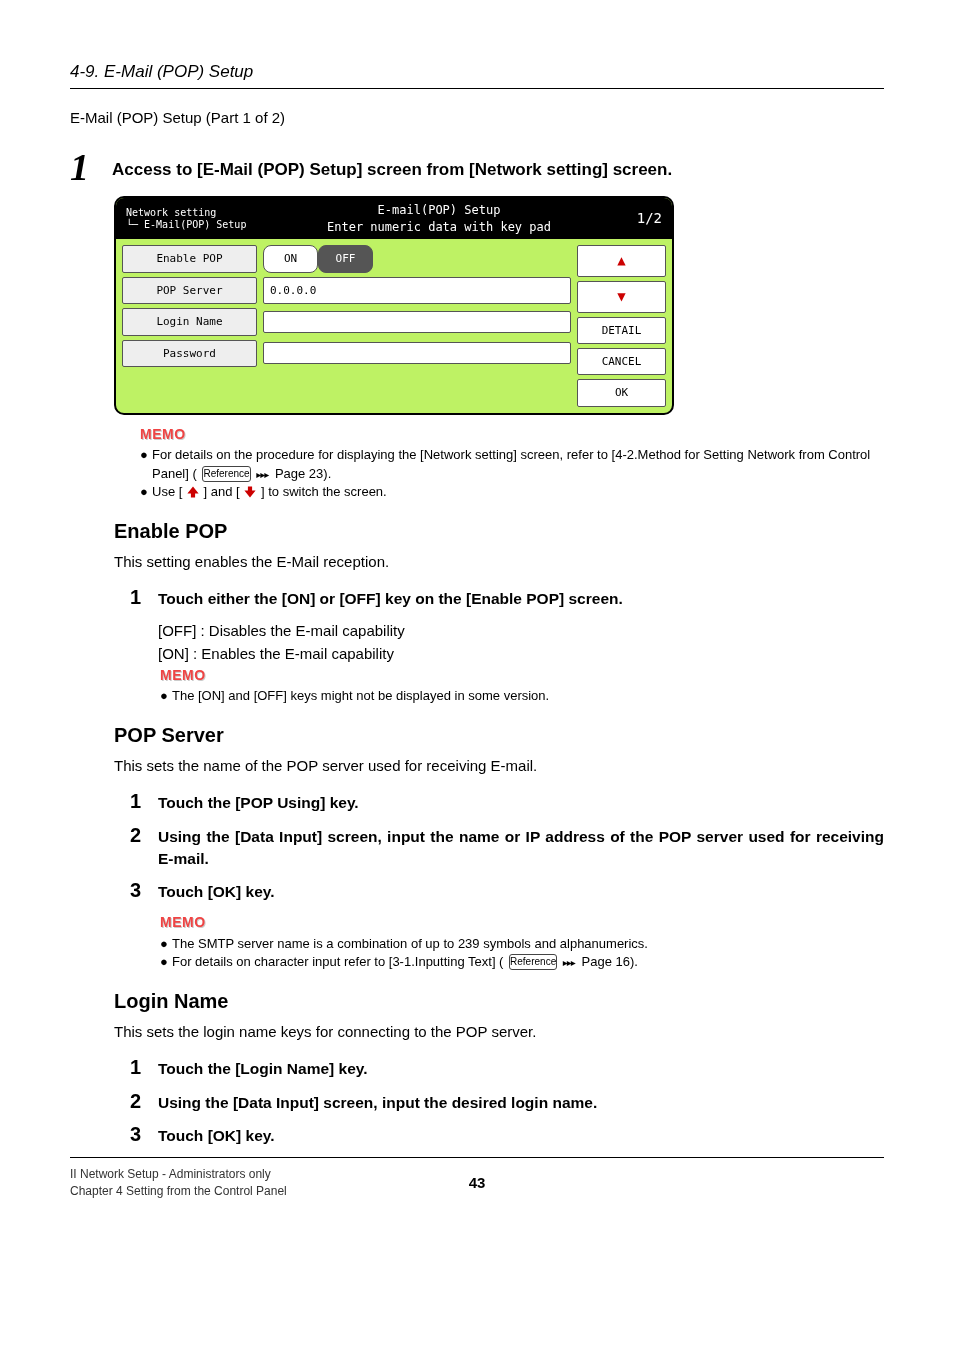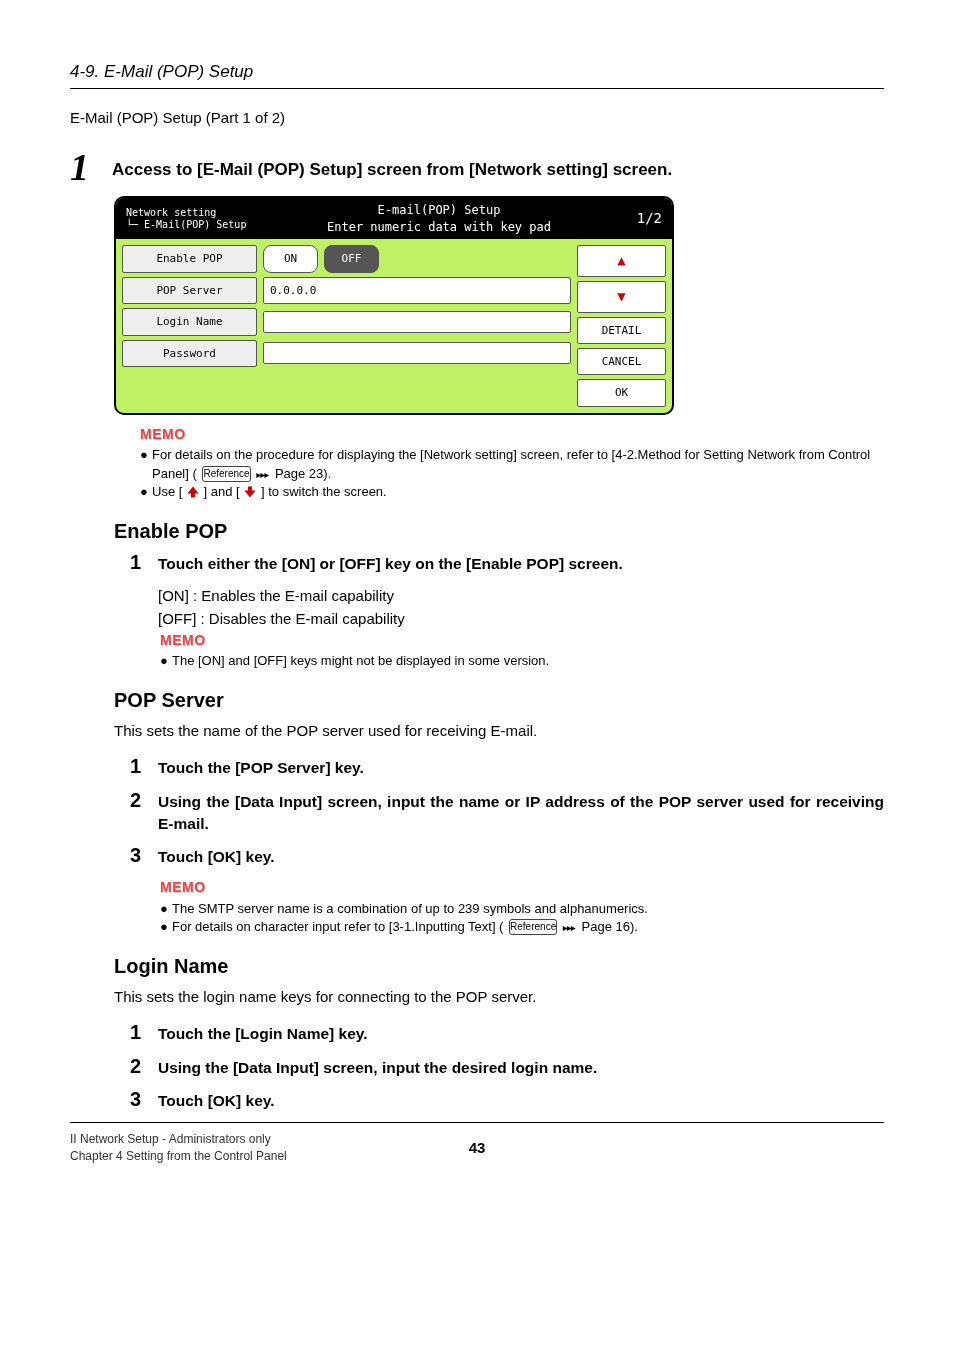--- a/index.html
+++ b/index.html
@@ -65,21 +65,21 @@
     font-size: 11px;
     margin-right: 6px;
     border-radius: 2px;
   }
   .ss-btn-small {
     border: 1px solid #555;
     background: #fff;
     padding: 5px 8px;
     text-align: center;
     font-size: 11px;
-    margin-right: 6px;
+    margin-right: 0;
     min-width: 55px;
     border-radius: 8px;
   }
   .ss-btn-off { background: #555; color: #fff; }
   .ss-field {
     border: 1px solid #555;
     background: #fff;
     padding: 5px 6px;
     font-size: 11px;
     flex: 1;
@@ -240,48 +240,49 @@
       <svg class="arrow-icon" viewBox="0 0 20 20">
           <polygon points="10,18 2,8 7,8 7,2 13,2 13,8 18,8" fill="#c00"></polygon>
         </svg>
       <span>] to switch the screen.</span>
     </span>
   </div>
 </div>
 
 <div class="content-block">
   <div class="sub-heading">Enable POP</div>
+  <div class="sub-desc">This setting enables the E-Mail reception.</div>
 
   <div class="num-step-row">
     <div class="num-step">1</div>
     <div class="num-step-body">
       <div class="num-step-title">Touch either the [ON] or [OFF] key on the [Enable POP] screen.</div>
     </div>
   </div>
   <div class="option-lines">
+    <div>[OFF]  : Disables the E-mail capability</div>
     <div>[ON]   : Enables the E-mail capability</div>
-    <div>[OFF]  : Disables the E-mail capability</div>
   </div>
   <div class="memo-block inner">
     <div class="memo-label">MEMO</div>
     <div class="memo-item">
       <span class="memo-bullet">●</span>
       <span class="memo-text">The [ON] and [OFF] keys might not be displayed in some version.</span>
     </div>
   </div>
 </div>
 
 <div class="content-block">
   <div class="sub-heading">POP Server</div>
   <div class="sub-desc">This sets the name of the POP server used for receiving E-mail.</div>
 
   <div class="num-step-row">
     <div class="num-step">1</div>
     <div class="num-step-body">
-        <div class="num-step-title">Touch the [POP Server] key.</div>
+        <div class="num-step-title">Touch the [POP Using] key.</div>
       </div>
   </div>
   <div class="num-step-row">
     <div class="num-step">2</div>
     <div class="num-step-body">
         <div class="num-step-title justify">Using the [Data Input] screen, input the name or IP address of the POP server used for receiving E-mail.</div>
       </div>
   </div>
   <div class="num-step-row">
     <div class="num-step">3</div>

